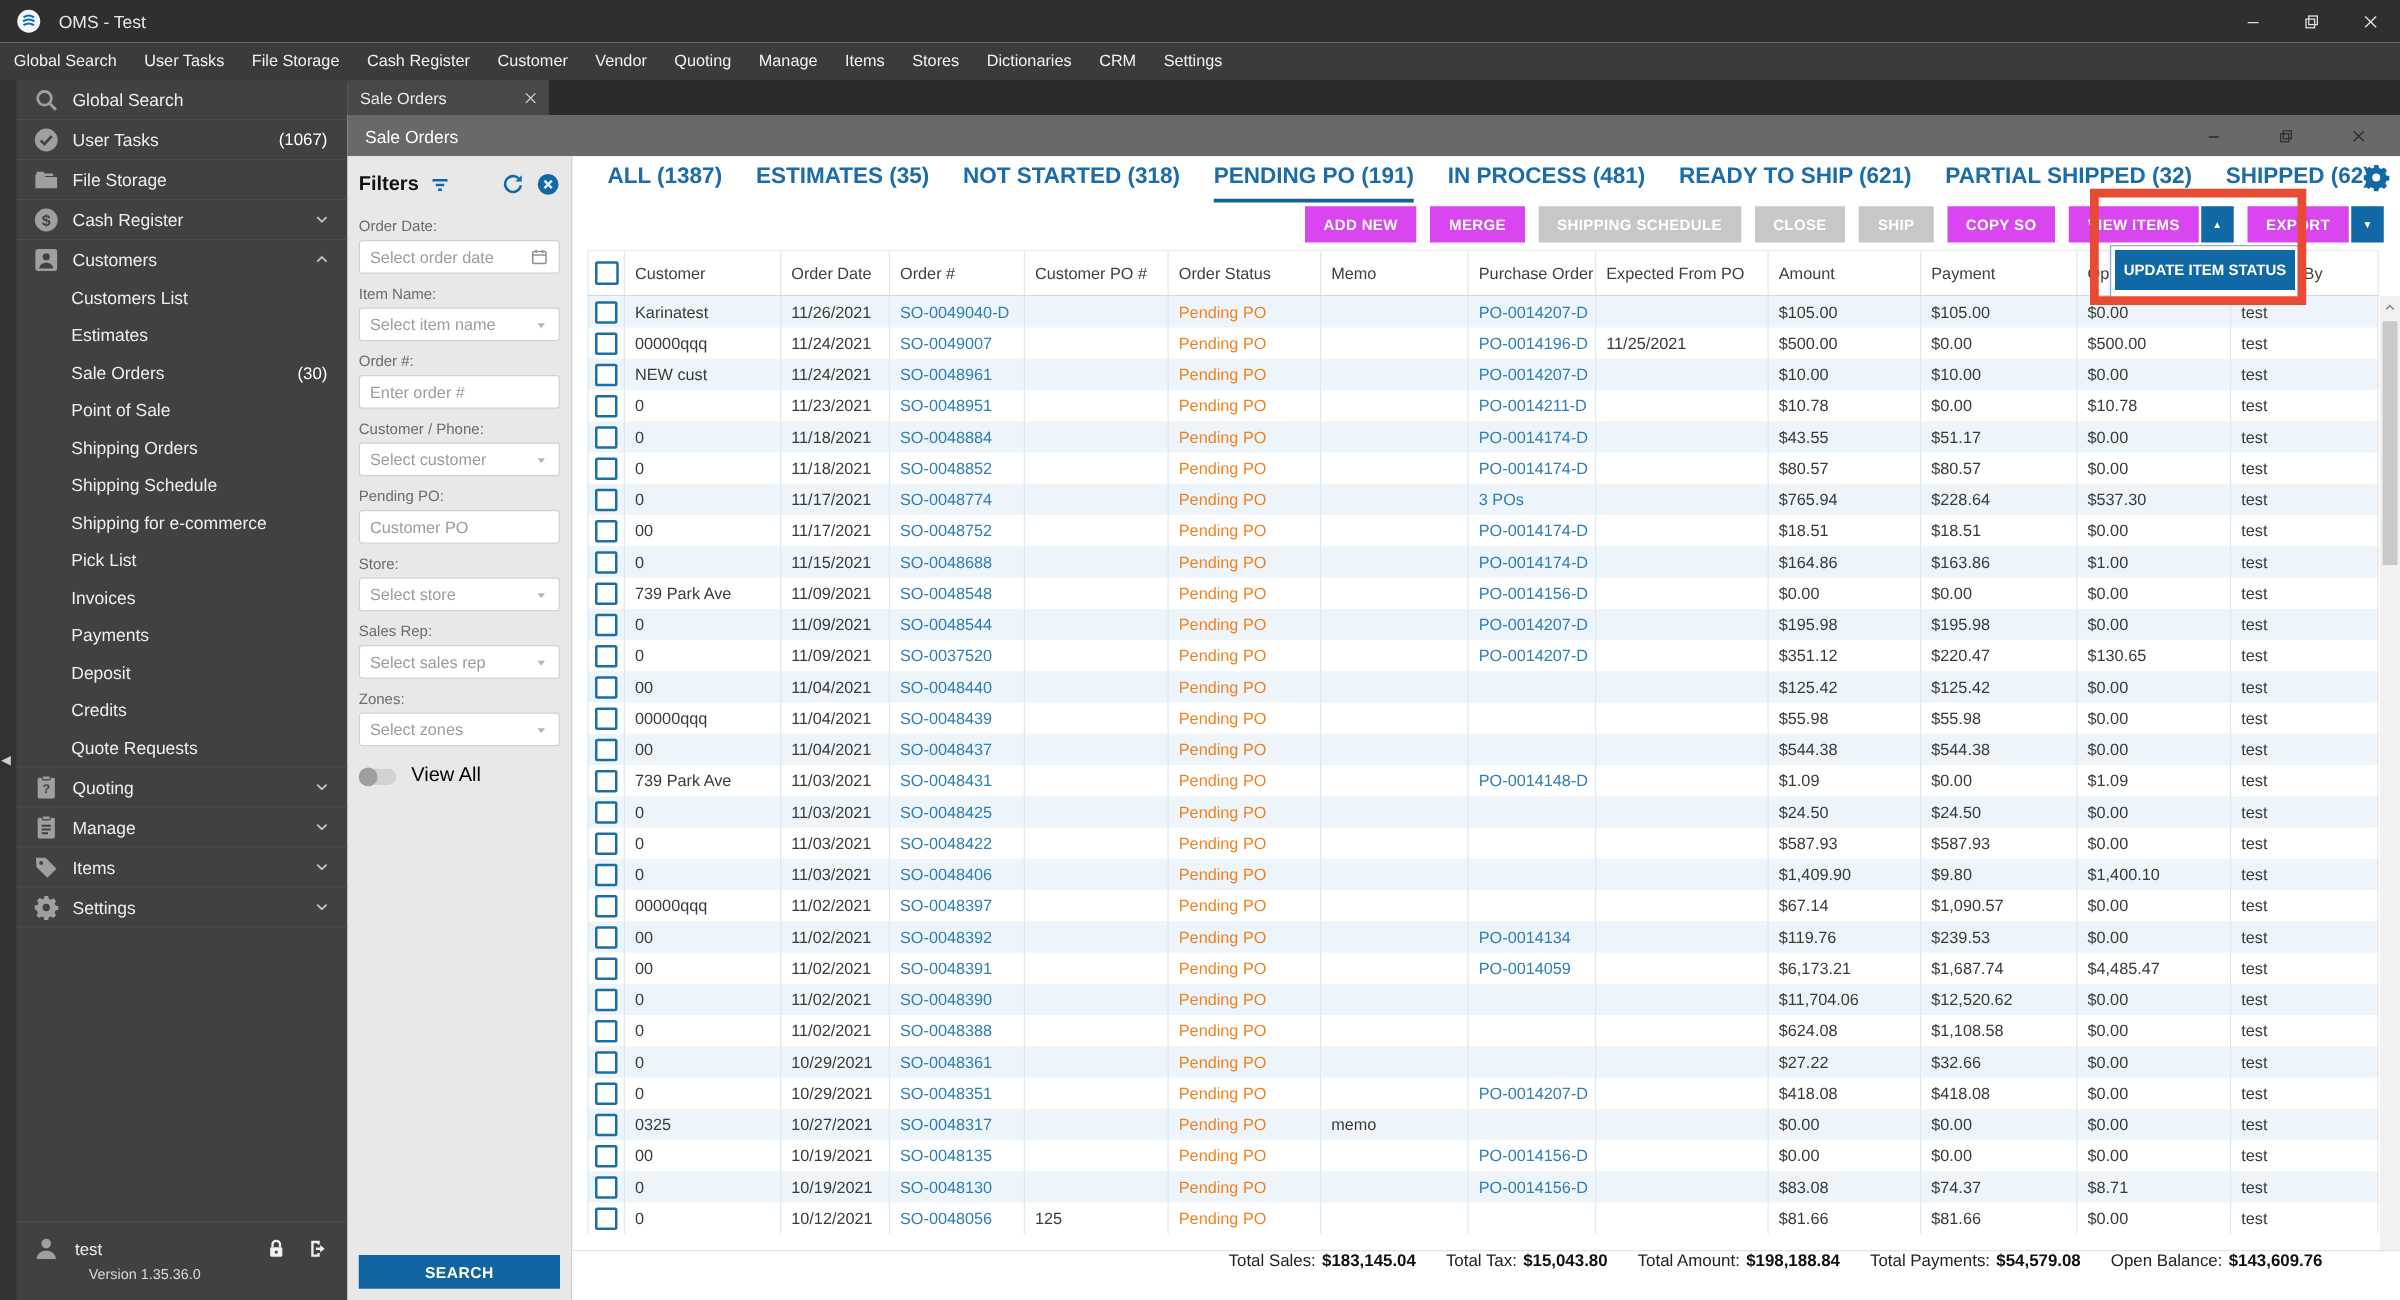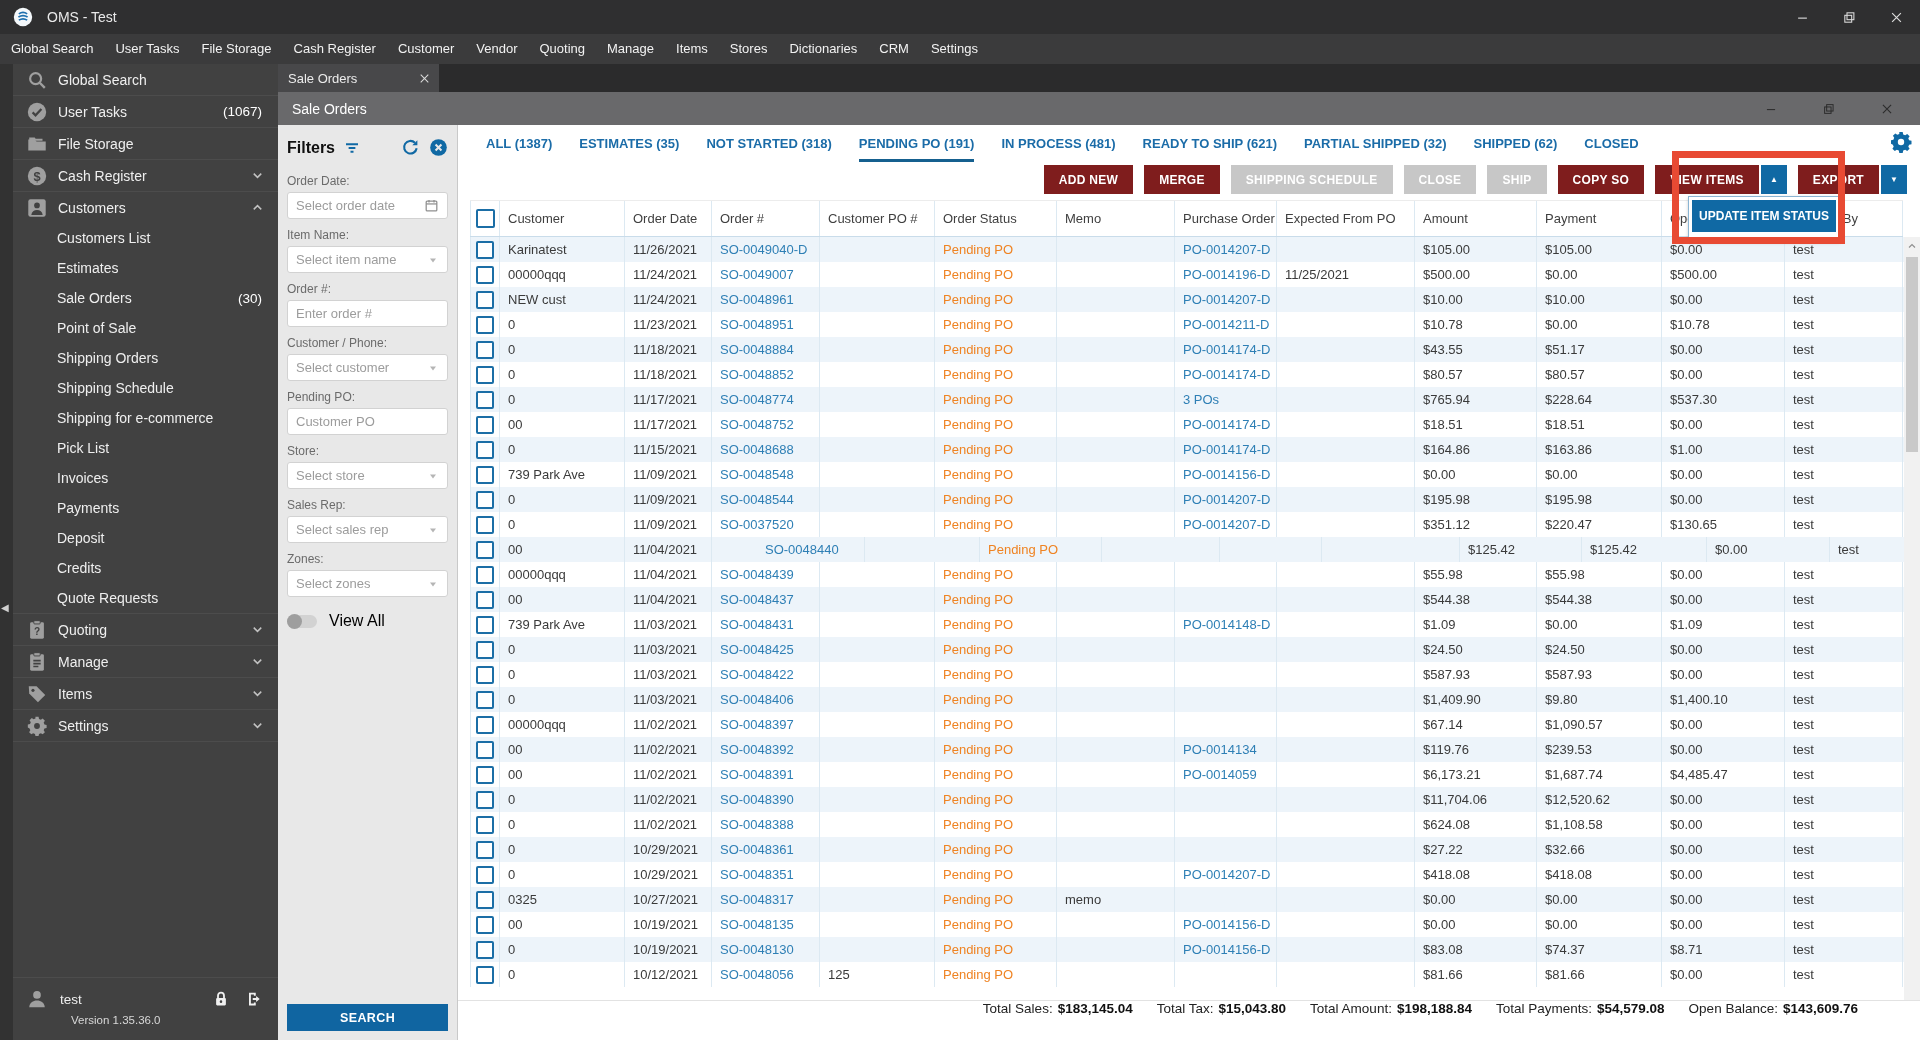--- a/index.html
+++ b/index.html
@@ -68,25 +68,25 @@
   .f-input .tail.sel{width:12px;height:12px;color:#b5b5b5;}
   .view-all{display:flex;align-items:center;margin:15px 9px;}
   .toggle{width:30px;height:13px;border-radius:7px;background:#d2d2d2;position:relative;margin-right:12px;}
   .knob{position:absolute;left:0;top:-1px;width:15px;height:15px;border-radius:50%;background:#9e9e9e;}
   .search-btn{position:absolute;left:9px;right:9px;bottom:9px;height:27px;background:#1065a1;color:#fff;
               font-weight:bold;font-size:12.5px;letter-spacing:.4px;display:flex;align-items:center;justify-content:center;}
 
   
   .main{position:absolute;left:458px;top:125px;width:1462px;height:915px;background:#fff;}
   .tabs{position:absolute;left:28px;top:0;height:37px;display:flex;gap:27px;align-items:flex-end;}
-  .tab{color:#1b6ca8;font-weight:bold;font-size:13px;padding-bottom:8px;border-bottom:3px solid transparent;white-space:nowrap;}
+  .tab{color:#1b6ca8;font-weight:bold;font-size:18px;padding-bottom:8px;border-bottom:3px solid transparent;white-space:nowrap;}
   .tab.active{border-bottom-color:#15608f;}
   .gear{position:absolute;right:7px;top:5px;width:24px;height:24px;color:#1069a4;}
   .toolbar{position:absolute;top:40px;right:13px;height:29px;display:flex;gap:11px;}
-  .btn{height:29px;display:flex;align-items:center;justify-content:center;padding:0 15px;background:#7f1d1d;
+  .btn{height:29px;display:flex;align-items:center;justify-content:center;padding:0 15px;background:#d946ef;
        color:#fff;font-weight:bold;font-size:12px;letter-spacing:.3px;white-space:nowrap;}
   .btn.disabled{background:#c7c7c7;}
   .split{display:flex;}
   .split .arrow{width:26px;height:29px;background:#1069a4;margin-left:2px;display:flex;align-items:center;
                 justify-content:center;color:#fff;font-size:8px;}
 
   
   .thead{position:absolute;left:12px;top:75px;display:flex;height:37px;background:#fff;border-top:1px solid #ececec;
          border-bottom:1px solid #c9dcea;font-size:13px;color:#3f3f3f;box-sizing:border-box;}
   .th{display:flex;align-items:center;padding-left:8px;border-right:1px solid #dce9f2;box-sizing:border-box;white-space:nowrap;overflow:hidden;}
@@ -744,21 +744,21 @@
         <div class="td" style="width: 125px;">$220.47</div>
         <div class="td" style="width: 123px;">$130.65</div>
         <div class="td" style="width: 118px;">test</div>
       </div>
       <div class="tr">
         <div class="td" style="width: 30px;">
           <span class="cb sm"></span>
         </div>
         <div class="td" style="width: 125px;">00</div>
         <div class="td" style="width: 87px;">11/04/2021</div>
-        <div class="td link" style="width: 108px; margin-left: 45px;">SO-0048440</div>
+        <div class="td link" style="width: 108px;">SO-0048440</div>
         <div class="td" style="width: 115px;"></div>
         <div class="td status" style="width: 122px;">Pending PO</div>
         <div class="td" style="width: 118px;"></div>
         <div class="td" style="width: 102px;"></div>
         <div class="td" style="width: 138px;"></div>
         <div class="td" style="width: 122px;">$125.42</div>
         <div class="td" style="width: 125px;">$125.42</div>
         <div class="td" style="width: 123px;">$0.00</div>
         <div class="td" style="width: 118px;">test</div>
       </div>

